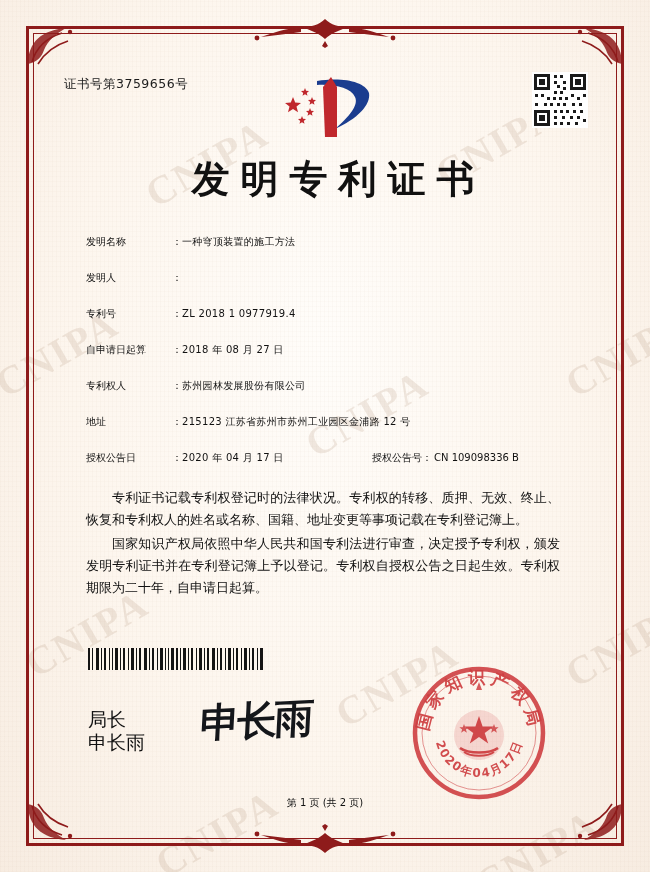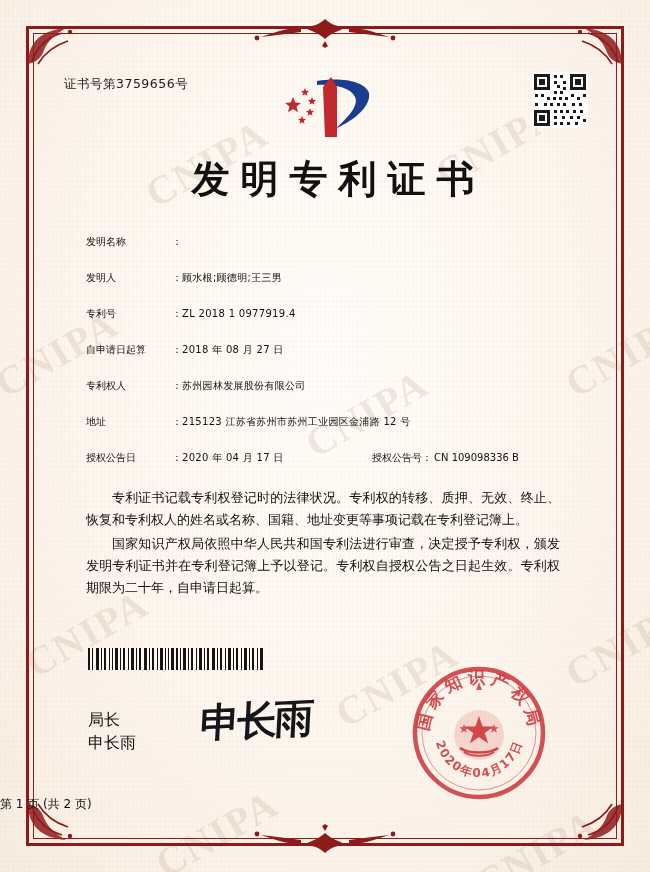--- a/index.html
+++ b/index.html
@@ -206,21 +206,21 @@
     top: 648px;
     width: 176px;
     height: 22px;
   }
 
   
   .sig-labels {
     position: absolute;
     left: 88px;
     top: 708px;
-    font-size: 16px;
+    font-size: 19px;
     line-height: 23px;
     color: #111;
   }
   .signature {
     position: absolute;
     left: 200px;
     top: 692px;
     width: 160px;
     height: 62px;
     font-family: "DejaVu Serif", "Liberation Serif", serif;
@@ -240,21 +240,22 @@
     width: 142px;
     height: 142px;
     opacity: 0.88;
   }
 
   
   .footer {
     position: absolute;
     left: 0; right: 0;
     top: 796px;
-    font-size: 12px;
+    text-align: center;
+    font-size: 10px;
     color: #111;
   }
 </style>
 </head>
 <body>
 
 <div class="page">
   <div class="paper-texture"></div>
 
   <div class="wm wm1">CNIPA</div>
@@ -416,26 +417,26 @@
     </svg>
   </div>
 
   <div class="title">发明专利证书</div>
 
   <div class="fields">
 
     <div class="field-row">
       <span class="field-label spread">发明名称</span>
       <span class="field-colon">：</span>
+      <span class="field-value">一种穹顶装置的施工方法</span>
     </div>
 
     <div class="field-row">
       <span class="field-label spread">发明人</span>
       <span class="field-colon">：</span>
-      <span class="field-value">顾水根;顾德明;王三男</span>
     </div>
 
     <div class="field-row">
       <span class="field-label spread">专利号</span>
       <span class="field-colon">：</span>
       <span class="field-value">ZL 2018 1 0977919.4</span>
     </div>
 
     <div class="field-row">
       <span class="field-label">自申请日起算</span>

